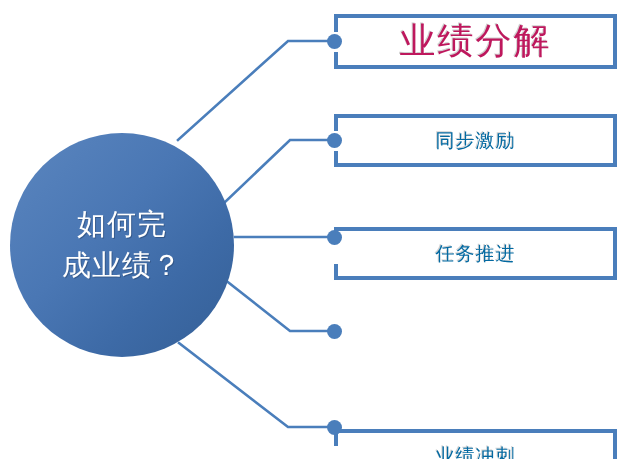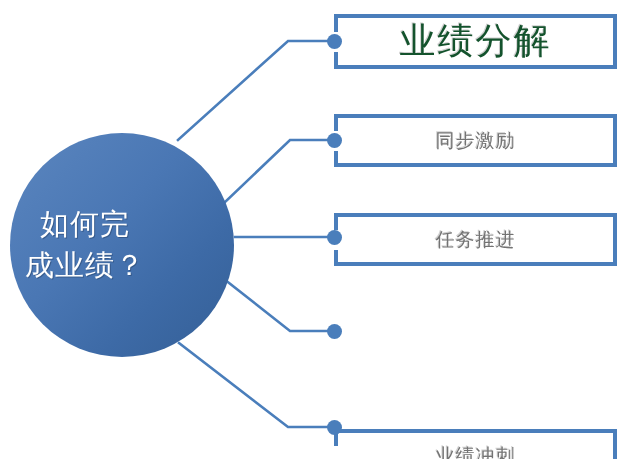--- a/index.html
+++ b/index.html
@@ -32,20 +32,21 @@
   .center-node {
     position: absolute;
     left: 10px;
     top: 133px;
     width: 224px;
     height: 224px;
     border-radius: 50%;
     background: linear-gradient(135deg, #5b86bf 0%, #4a77b4 42%, #3d6aa6 70%, #345f96 100%);
     display: flex;
     align-items: center;
+    justify-content: center;
     z-index: 3;
   }
   .center-label {
     width: 150px;
     text-align: center;
     color: #ffffff;
     font-size: 29px;
     line-height: 1.42;
     letter-spacing: 1px;
     font-family: "Liberation Serif", "DejaVu Serif", serif;
@@ -60,28 +61,28 @@
     width: 283px;
     box-sizing: border-box;
     background: #ffffff;
     border: 4px solid #4a7ebb;
     display: flex;
     align-items: center;
     justify-content: center;
     z-index: 2;
   }
   .branch-label {
-    color: #737373;
+    color: #0369a1;
     font-family: "Liberation Serif", "DejaVu Serif", serif;
     text-shadow: 1px 1px 0 rgba(255,255,255,0.95), -1px -1px 0 rgba(120,120,120,0.35);
   }
   .branch.big .branch-label {
     font-size: 36px;
     letter-spacing: 2px;
-    color: #14532d;
+    color: #be185d;
   }
   .branch.small .branch-label {
     font-size: 19px;
     letter-spacing: 1px;
   }
 
   
   .branch-gap {
     position: absolute;
     left: -5px;
@@ -128,21 +129,21 @@
     <div class="branch-label">业绩分解</div>
   </div>
   <div class="bullet" style="left:327px; top:34px;"></div>
 
   <div class="branch small" style="top:114px; height:53px;">
     <div class="branch-gap"></div>
     <div class="branch-label">同步激励</div>
   </div>
   <div class="bullet" style="left:327px; top:133px;"></div>
 
-  <div class="branch small" style="top:213px; height:53px;">
+  <div class="branch small" style="top:227px; height:53px;">
     <div class="branch-gap"></div>
     <div class="branch-label">任务推进</div>
   </div>
   <div class="bullet" style="left:327px; top:230px;"></div>
 
   <div class="bullet" style="left:327px; top:324px;"></div>
 
   <div class="branch small" style="top:400px; height:53px;margin-top:29px;">
     <div class="branch-gap"></div>
     <div class="branch-label">业绩冲刺</div>

